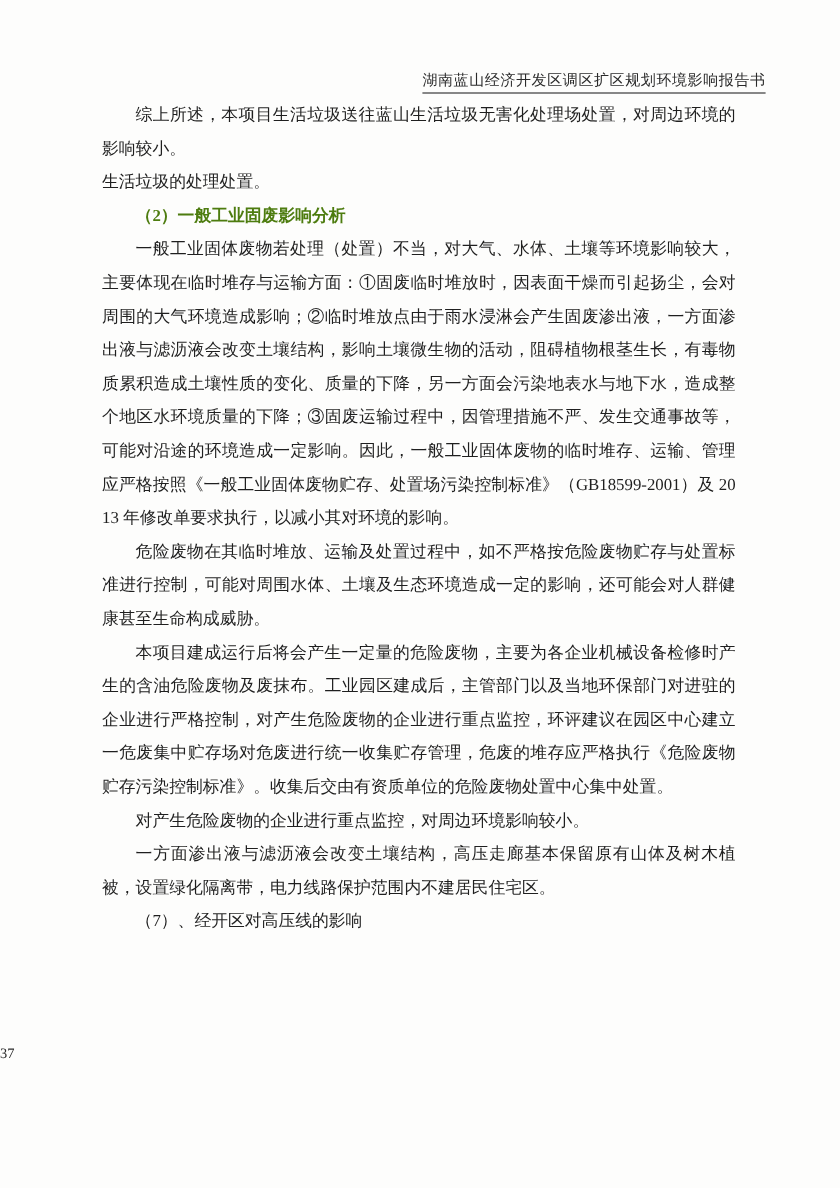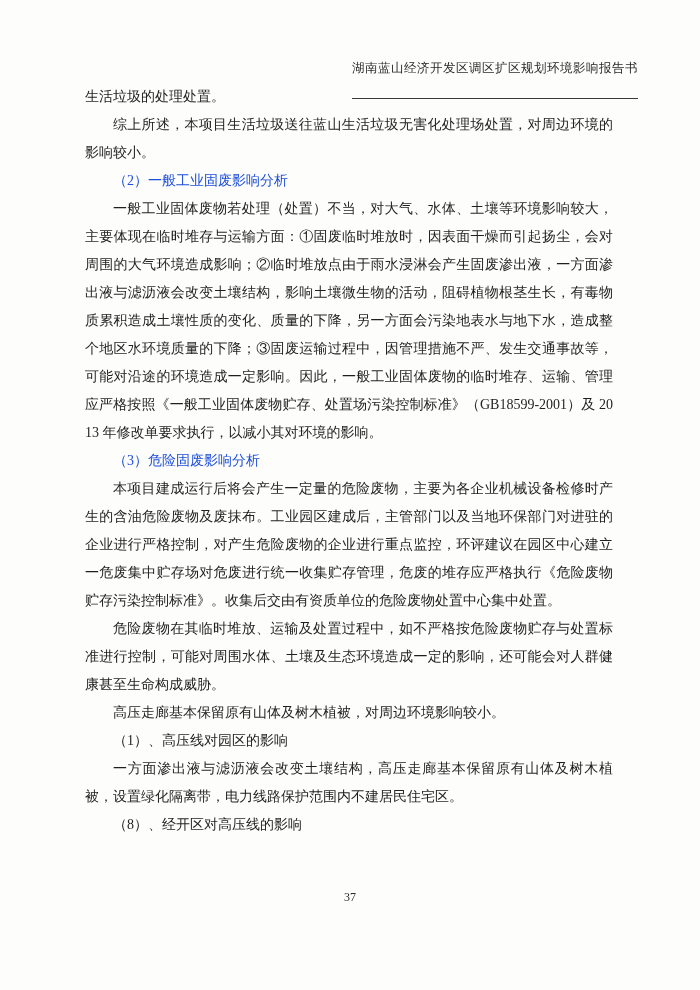--- a/index.html
+++ b/index.html
@@ -22,21 +22,21 @@
     top: 58px;
     left: 85px;
     right: 62px;
     text-align: right;
   }
   .header-inner {
     display: inline-block;
     font-size: 12.5px;
     letter-spacing: 0.5px;
     color: #2a2a2a;
-    padding-bottom: 21px;
+    padding-bottom: 1px;
     border-bottom: 1.5px solid #3a3a3a;
     white-space: nowrap;
   }
   .content {
     position: absolute;
     top: 83px;
     left: 85px;
     width: 528px;
   }
   .para {
@@ -45,61 +45,57 @@
     line-height: 28px;
     text-align: justify;
     text-justify: inter-character;
     word-break: break-all;
     color: #1f1f1f;
   }
   .para.indent {
     text-indent: 28px;
   }
   .para.h-bold {
-    font-weight: normal;
-    color: #1d4ed8;
+    font-weight: bold;
+    color: #4d7c0f;
   }
   .para.h-section {
     font-family: "Liberation Sans", sans-serif;
     letter-spacing: 0.5px;
     color: #181818;
   }
   .footer {
     position: absolute;
     top: 869px;
     left: 0;
     width: 100%;
-    text-align: center;
-    margin-top: 18px;
   }
   .page-number {
     font-size: 12px;
     color: #2a2a2a;
   }
 </style>
 </head>
 <body>
 
 <div class="page">
 
   <div class="header">
     <span class="header-inner">湖南蓝山经济开发区调区扩区规划环境影响报告书</span>
   </div>
 
   <div class="content">
+      <p class="para indent">综上所述，本项目生活垃圾送往蓝山生活垃圾无害化处理场处置，对周边环境的影响较小。</p>
       <p class="para">生活垃圾的处理处置。</p>
-      <p class="para indent">综上所述，本项目生活垃圾送往蓝山生活垃圾无害化处理场处置，对周边环境的影响较小。</p>
       <p class="para h-bold indent">（2）一般工业固废影响分析</p>
       <p class="para indent">一般工业固体废物若处理（处置）不当，对大气、水体、土壤等环境影响较大，主要体现在临时堆存与运输方面：①固废临时堆放时，因表面干燥而引起扬尘，会对周围的大气环境造成影响；②临时堆放点由于雨水浸淋会产生固废渗出液，一方面渗出液与滤沥液会改变土壤结构，影响土壤微生物的活动，阻碍植物根茎生长，有毒物质累积造成土壤性质的变化、质量的下降，另一方面会污染地表水与地下水，造成整个地区水环境质量的下降；③固废运输过程中，因管理措施不严、发生交通事故等，可能对沿途的环境造成一定影响。因此，一般工业固体废物的临时堆存、运输、管理应严格按照《一般工业固体废物贮存、处置场污染控制标准》（GB18599-2001）及 2013 年修改单要求执行，以减小其对环境的影响。</p>
-      <p class="para h-bold indent">（3）危险固废影响分析</p>
+      <p class="para indent">危险废物在其临时堆放、运输及处置过程中，如不严格按危险废物贮存与处置标准进行控制，可能对周围水体、土壤及生态环境造成一定的影响，还可能会对人群健康甚至生命构成威胁。</p>
       <p class="para indent">本项目建成运行后将会产生一定量的危险废物，主要为各企业机械设备检修时产生的含油危险废物及废抹布。工业园区建成后，主管部门以及当地环保部门对进驻的企业进行严格控制，对产生危险废物的企业进行重点监控，环评建议在园区中心建立一危废集中贮存场对危废进行统一收集贮存管理，危废的堆存应严格执行《危险废物贮存污染控制标准》。收集后交由有资质单位的危险废物处置中心集中处置。</p>
-      <p class="para indent">危险废物在其临时堆放、运输及处置过程中，如不严格按危险废物贮存与处置标准进行控制，可能对周围水体、土壤及生态环境造成一定的影响，还可能会对人群健康甚至生命构成威胁。</p>
-      <p class="para indent">高压走廊基本保留原有山体及树木植被，对周边环境影响较小。</p>
-      <p class="para indent">（1）、高压线对园区的影响</p>
+      <p class="para indent">对产生危险废物的企业进行重点监控，对周边环境影响较小。</p>
       <p class="para indent">一方面渗出液与滤沥液会改变土壤结构，高压走廊基本保留原有山体及树木植被，设置绿化隔离带，电力线路保护范围内不建居民住宅区。</p>
-      <p class="para indent">（8）、经开区对高压线的影响</p>
+      <p class="para indent">（7）、经开区对高压线的影响</p>
     </div>
 
   <div class="footer">
     <span class="page-number">37</span>
   </div>
 
 </div>
 
 </body></html>

